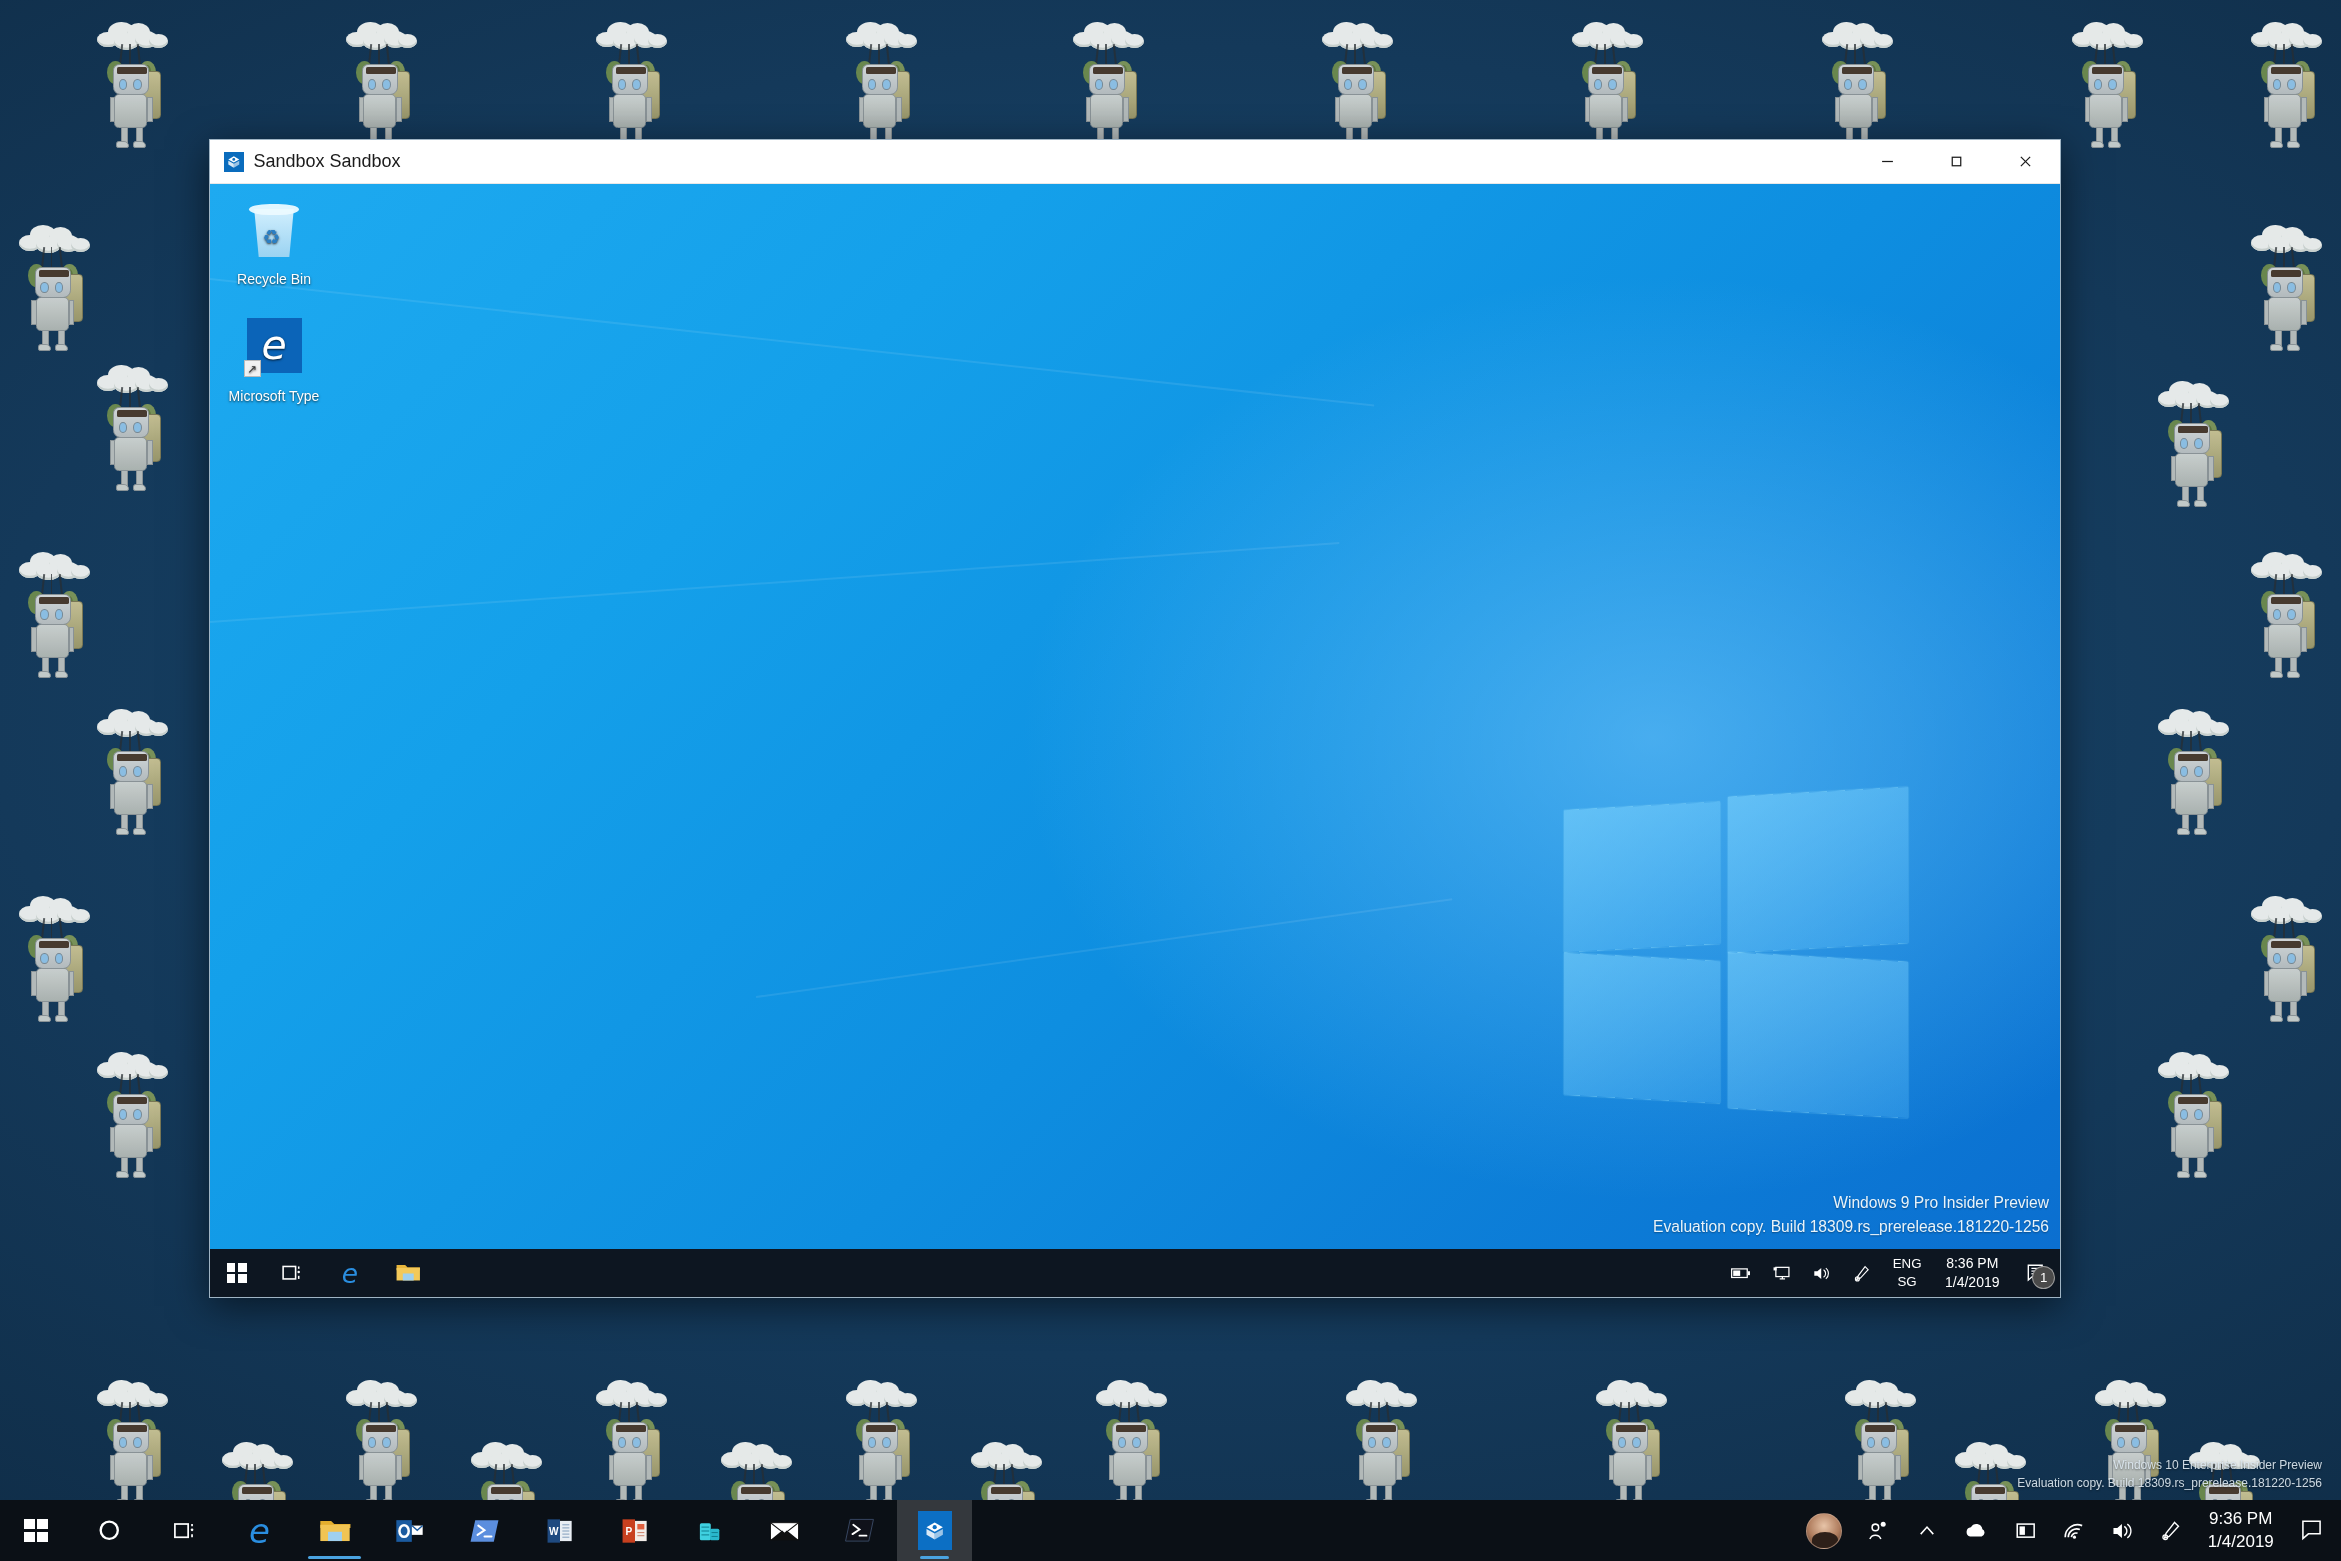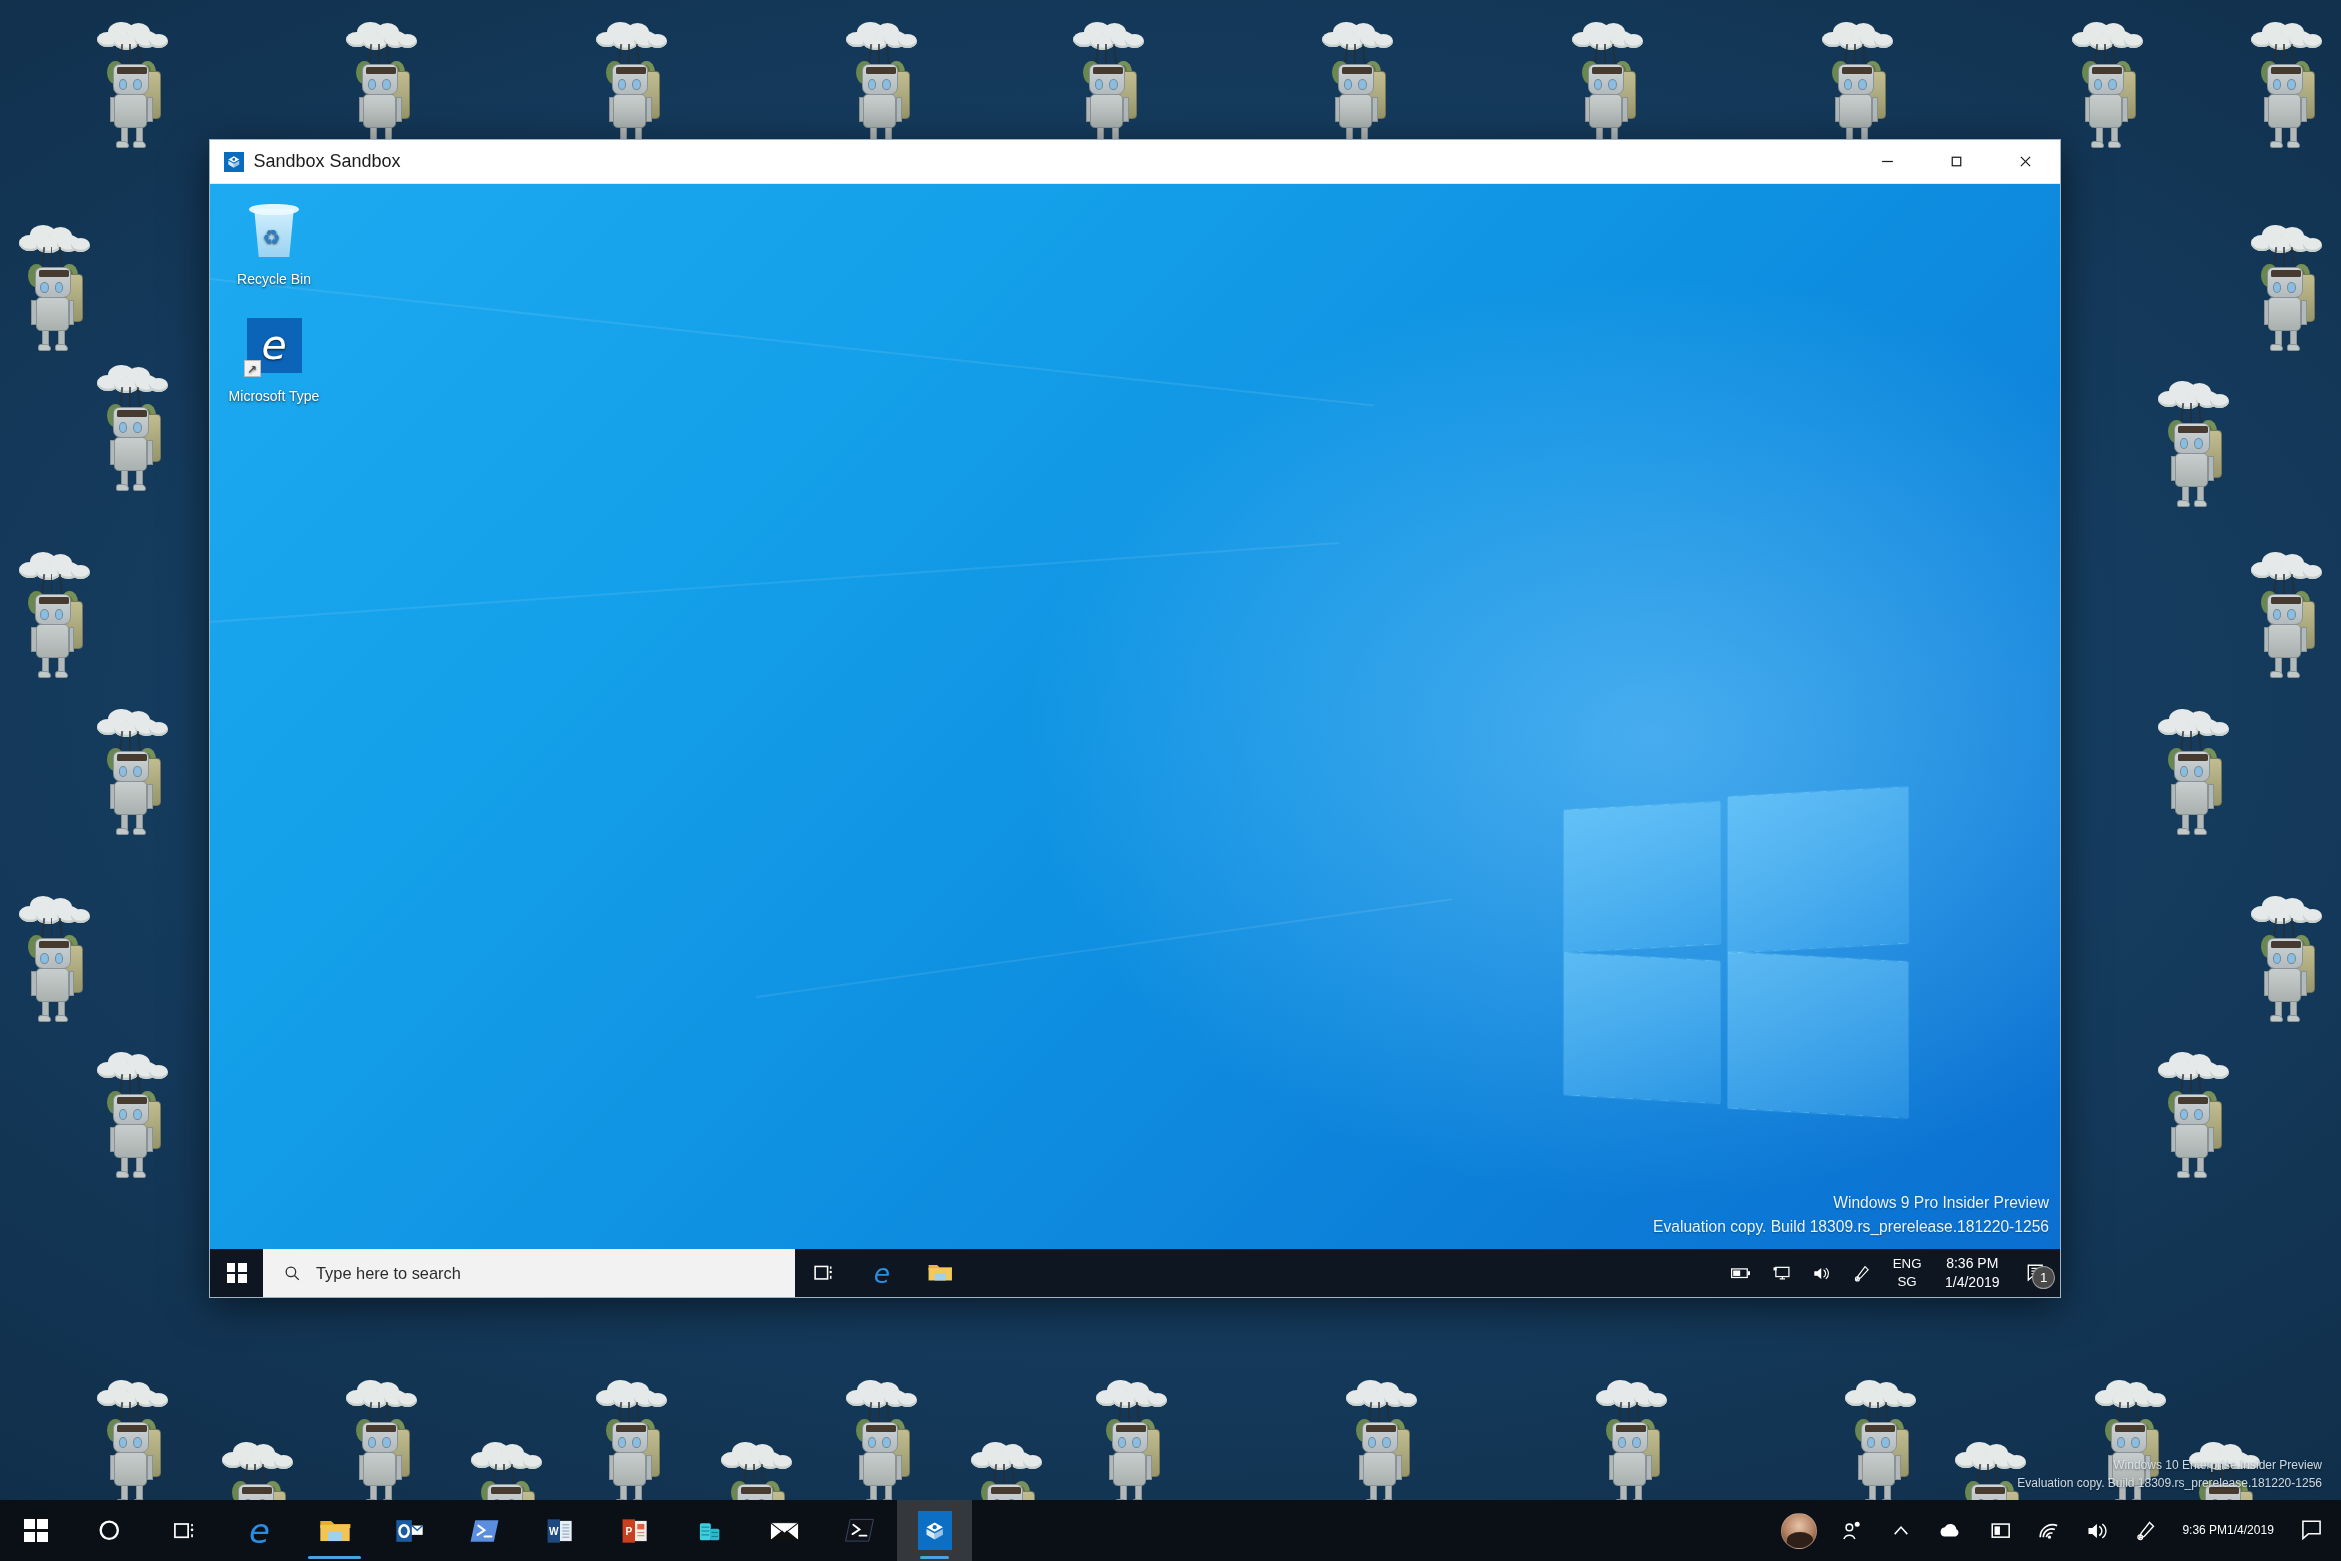--- a/index.html
+++ b/index.html
@@ -106,22 +106,22 @@
   .tb-icon.running::after {
     content: ""; position: absolute; left: 23.4px; right: 23.4px; bottom: 1.6px; height: 3.1px;
     background: #4aa3e0; border-radius: 1.6px;
   }
   .tb-icon.selected { background: rgba(255,255,255,.17); }
   #host-tray {
     margin-left: auto; display: flex; align-items: center; height: 61px; padding-right: 4.7px; gap: 0;
   }
   .tray-btn { height: 61px; padding: 0 12.5px; display: flex; align-items: center; justify-content: center; color: #fff; }
   #host-clock {
-    color: #fff; font-size: 12px; line-height: 1.35; text-align: center;
-    padding: 0 12.5px; height: 61px; display:flex; flex-direction: row; align-items:center; justify-content:center;
+    color: #fff; font-size: 17px; line-height: 1.35; text-align: center;
+    padding: 0 12.5px; height: 61px; display:flex; flex-direction: column; align-items:center; justify-content:center;
   }
   #host-avatar {
     width: 36px; height: 36px; border-radius: 50%; margin: 0 11px 0 7.8px;
     background: radial-gradient(circle at 50% 35%, #e7c4a8 0%, #b07d5e 55%, #4a3226 100%);
     border: 0.8px solid rgba(255,255,255,.2); overflow:hidden; position: relative;
   }
   #host-avatar::after{
     content:""; position:absolute; left:4.7px; bottom:0; width:26.5px; height:15.6px; border-radius:50% 50% 0 0; background:#2e2019;
   }
 
@@ -1422,27 +1422,20 @@
     <div id="sb-taskbar">
       <div id="sb-start">
         <span class="winlogo" style="width:20px;height:20px;">
           <i></i>
             <i></i>
             <i></i>
             <i></i>
         </span>
       </div>
 
-      <div id="sb-search">
-        <svg width="19" height="19" viewBox="0 0 24 24">
-          <circle cx="10" cy="10" r="6" fill="none" stroke="#2b2b2b" stroke-width="1.6"></circle>
-          <line x1="14.5" y1="14.5" x2="20" y2="20" stroke="#2b2b2b" stroke-width="1.6"></line>
-        </svg>
-        <span>Type here to search</span>
-      </div>
 
       <div class="sb-tb-icon">
         <svg width="23.4" height="23.4" viewBox="0 0 30 30">
           <rect x="4" y="7" width="16" height="16" fill="none" stroke="#fff" stroke-width="2"></rect>
           <line x1="24" y1="7" x2="24" y2="10" stroke="#fff" stroke-width="2"></line>
           <circle cx="24" cy="14" r="1.6" fill="#fff"></circle>
           <line x1="24" y1="19" x2="24" y2="23" stroke="#fff" stroke-width="2"></line>
         </svg>
       </div>
 

